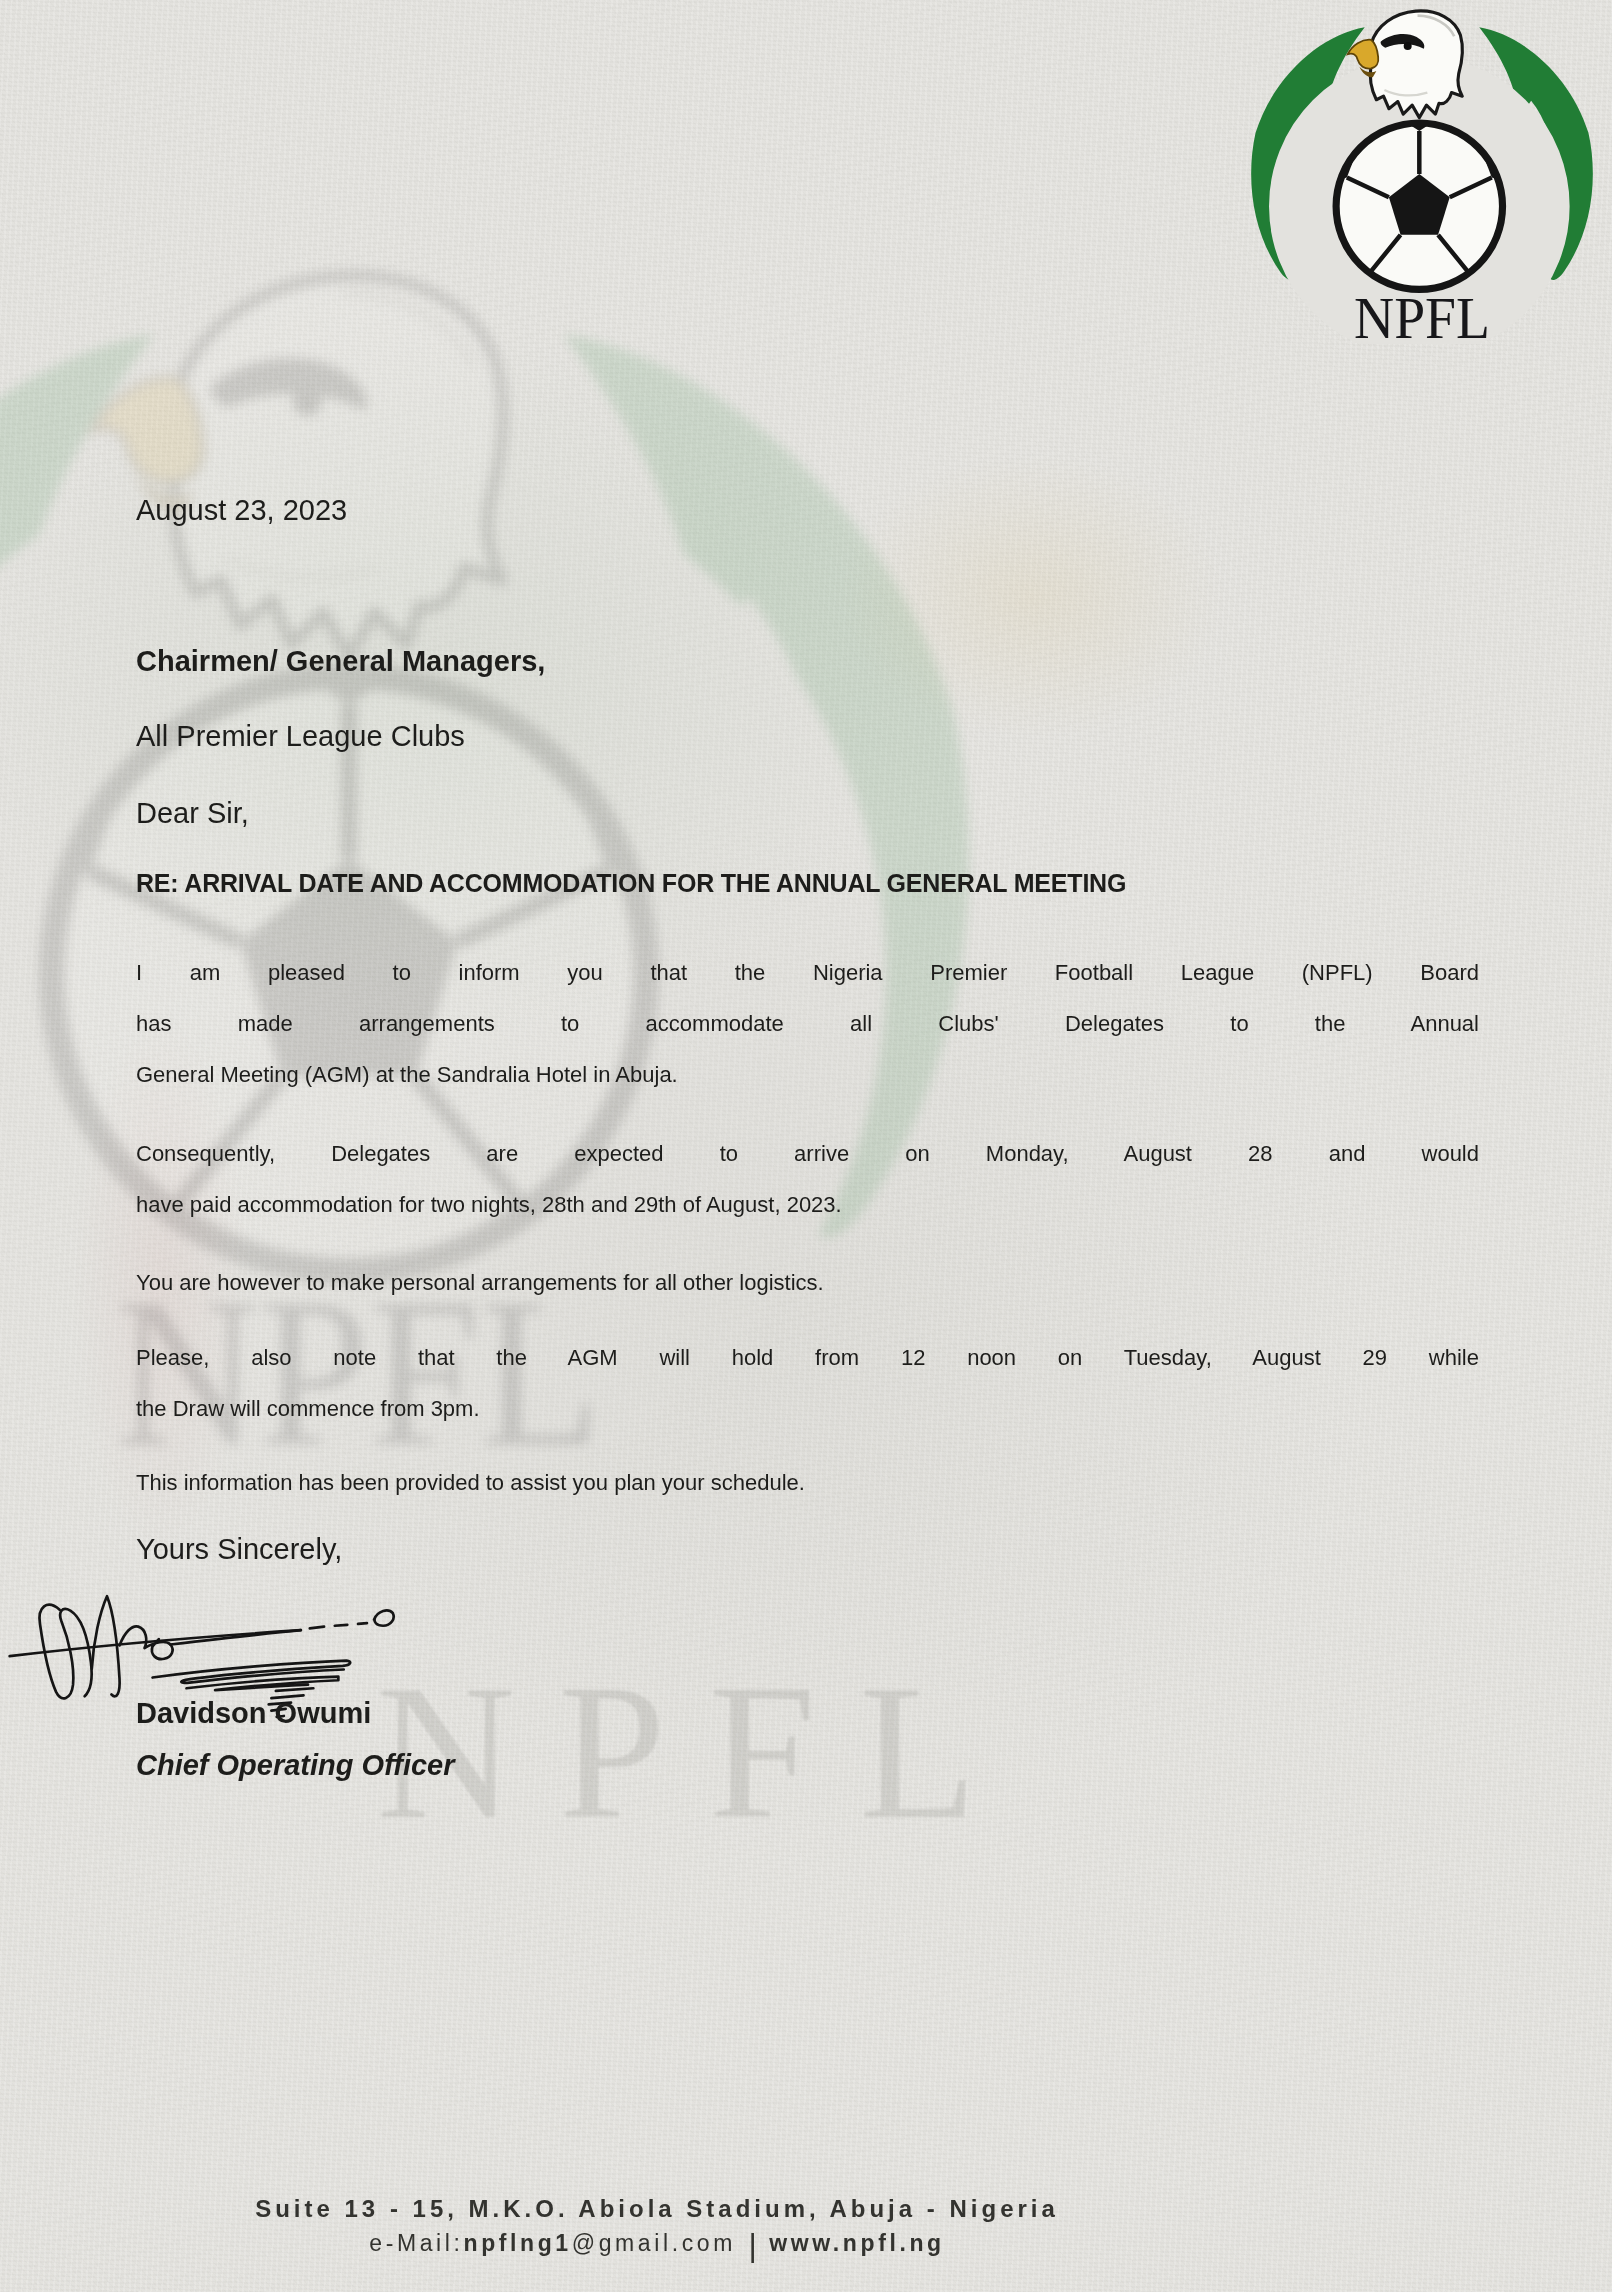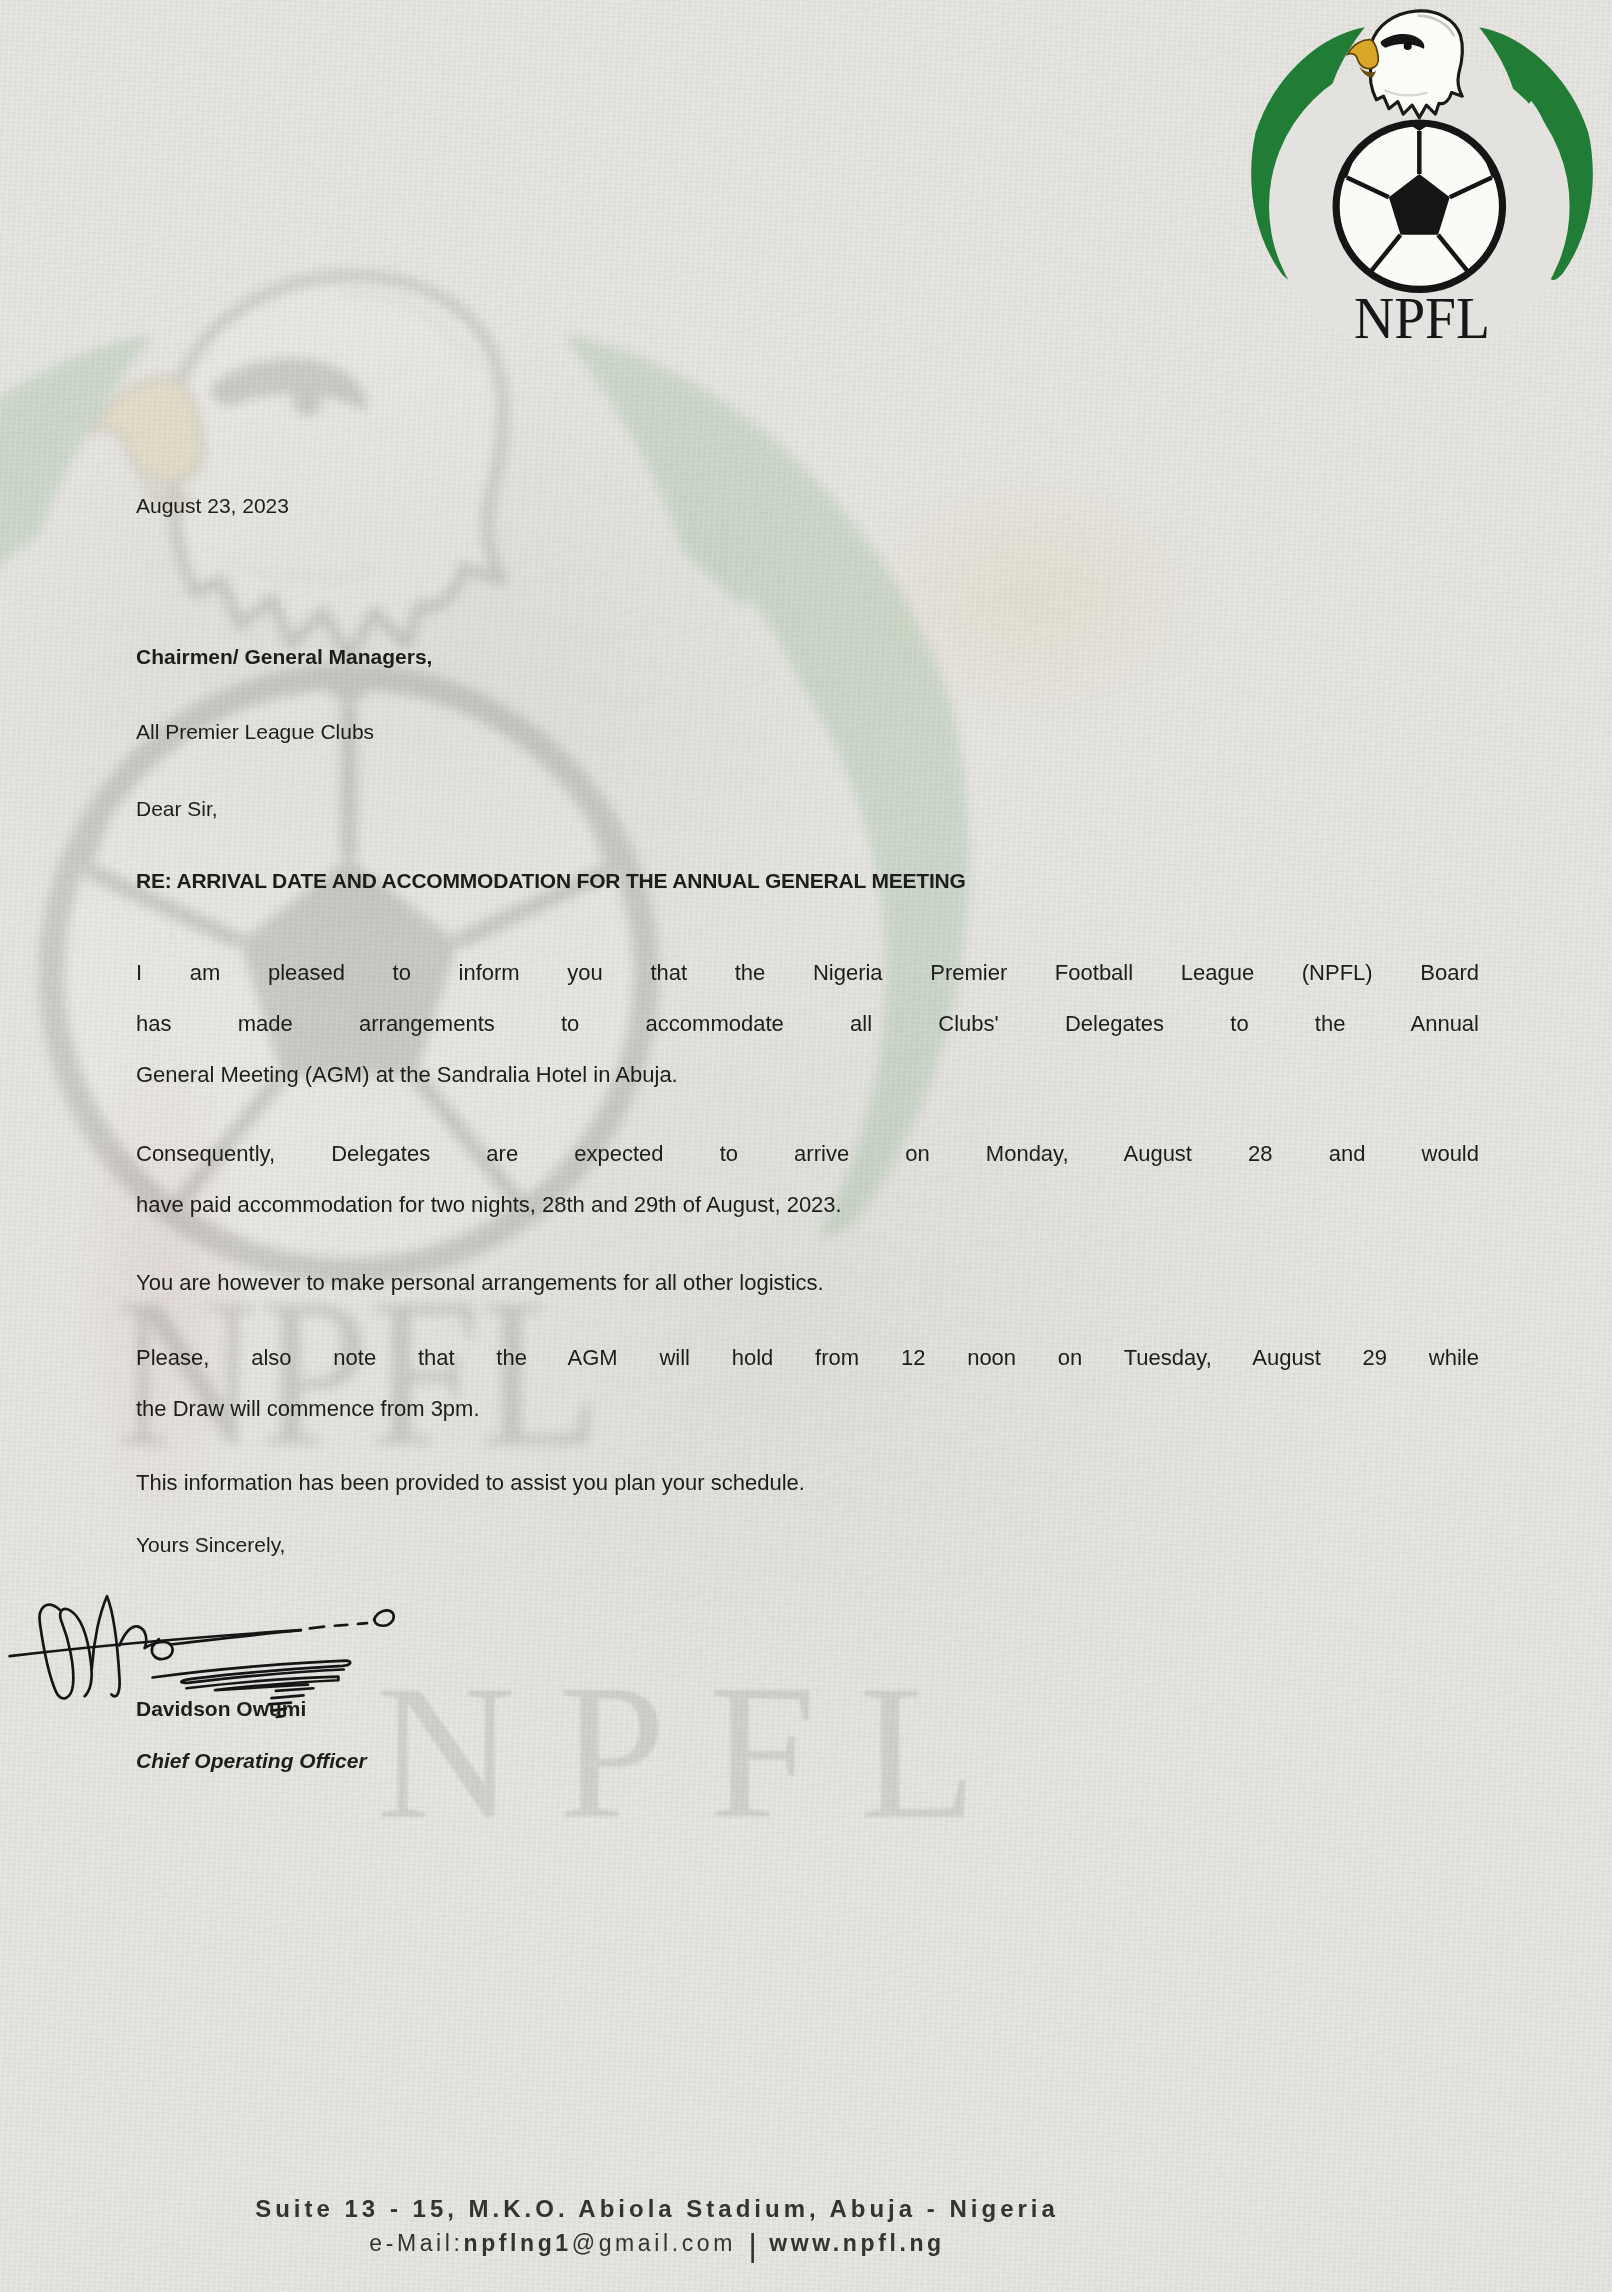--- a/index.html
+++ b/index.html
@@ -11,23 +11,23 @@
       radial-gradient(ellipse 681px 502px at 27% 30%, rgba(150,175,145,0.13), transparent 70%),
       radial-gradient(ellipse 269px 197px at 64% 26%, rgba(208,178,100,0.12), transparent 72%),
       radial-gradient(ellipse 125px 376px at 10% 56%, rgba(195,125,125,0.10), transparent 70%),
       radial-gradient(ellipse 806px 681px at 48% 58%, rgba(148,148,138,0.08), transparent 75%),
       repeating-linear-gradient(93deg, rgba(255,255,255,0.16) 0 1.8px, rgba(255,255,255,0) 1.8px 5.4px),
       repeating-linear-gradient(2deg, rgba(138,138,130,0.05) 0 1.8px, rgba(138,138,130,0) 1.8px 4.5px),
       repeating-linear-gradient(47deg, rgba(150,150,142,0.04) 0 0.9px, rgba(150,150,142,0) 0.9px 3.6px);
     font-family:"Liberation Sans","DejaVu Sans",sans-serif;
     color:#1d1d1b;
   }
-  .t { position:absolute; font-size:21px; white-space:nowrap; }
+  .t { position:absolute; font-size:29px; white-space:nowrap; }
   .b { font-weight:700; }
-  .subject { font-size:21px; font-weight:700; letter-spacing:-0.2px; }
+  .subject { font-size:25px; font-weight:700; letter-spacing:-0.2px; }
   .para { position:absolute; width:1343px; }
   .ln { font-size:22px; line-height:51px; text-align:left; }
   .just { text-align:justify; text-align-last:justify; }
   .title-line { font-weight:700; font-style:italic; }
   .logo { position:absolute; left:1234px; top:3.6px; width:376px; height:340px; }
   .wm-logo {
     position:absolute; left:-313px; top:251px; width:1343px; height:1215px;
     opacity:0.12; filter:blur(5.4px); pointer-events:none;
   }
   .wm-text {

